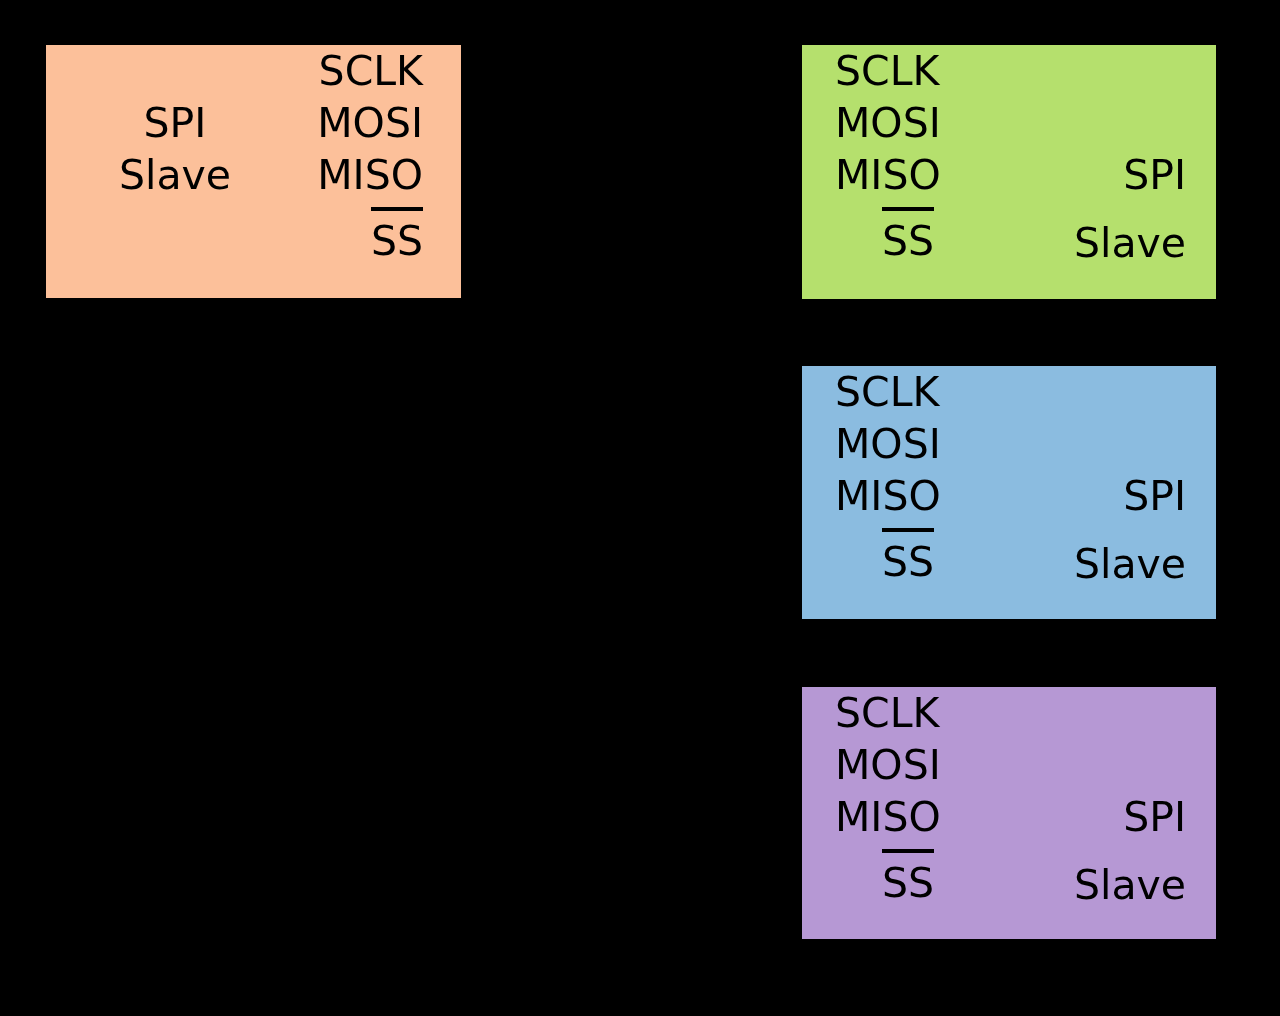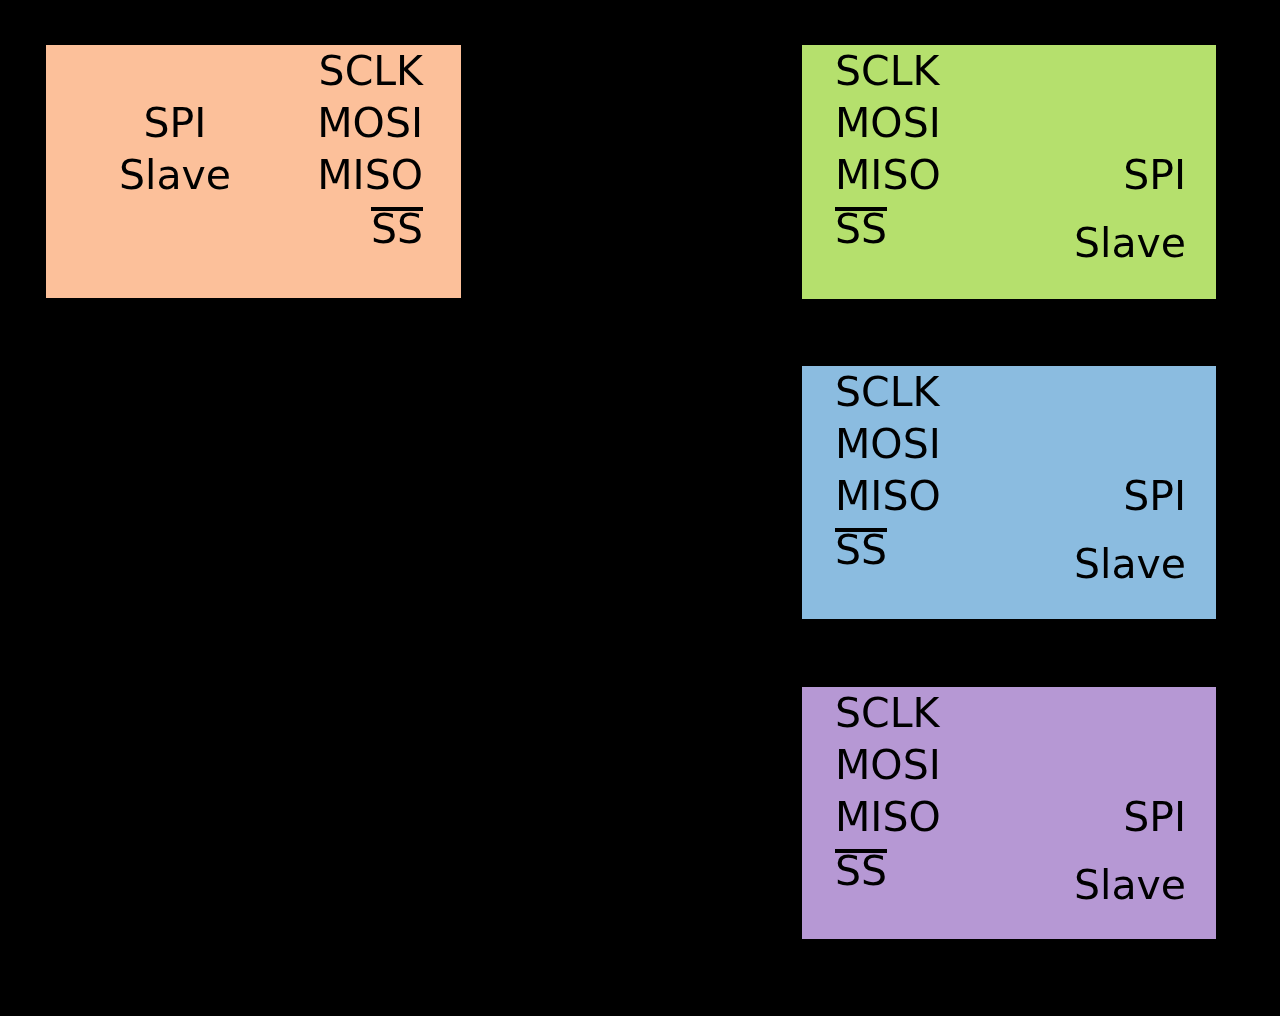--- a/index.html
+++ b/index.html
@@ -98,21 +98,22 @@
   .slave .role .line {
     display: block;
     white-space: nowrap;
   }
   .slave .role .line + .line { margin-top: 27px; }
 
   
   .overbar {
     display: inline-block;
     position: relative;
-    padding-top: 2px;
+    padding-top: 14px;
+    margin-left: 47px;
   }
   .overbar::before {
     content: "";
     position: absolute;
     left: 0;
     right: 0;
     top: 0;
     height: 4px;
     background: #000000;
   }

